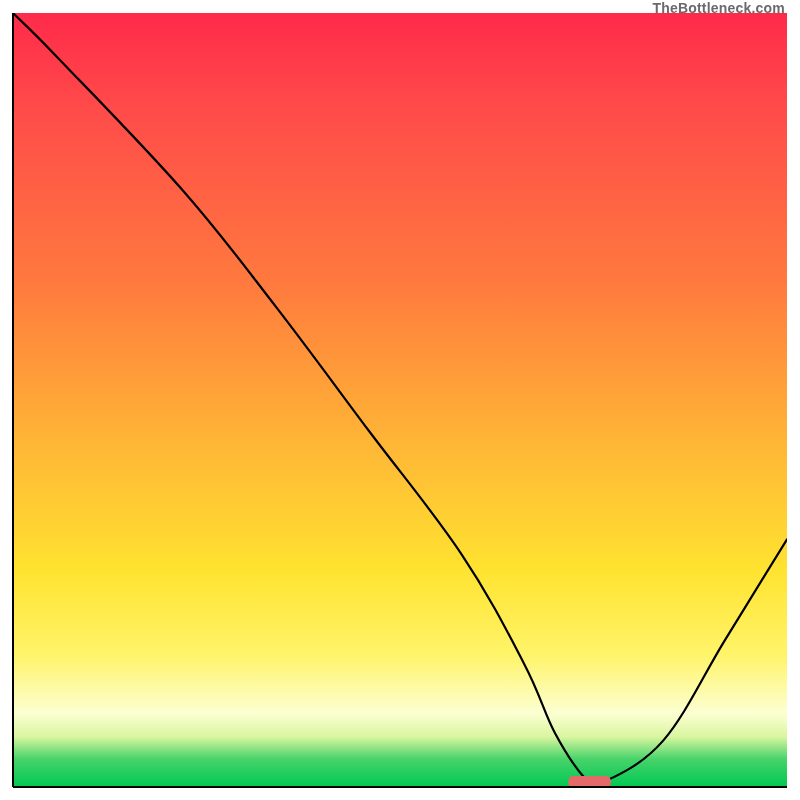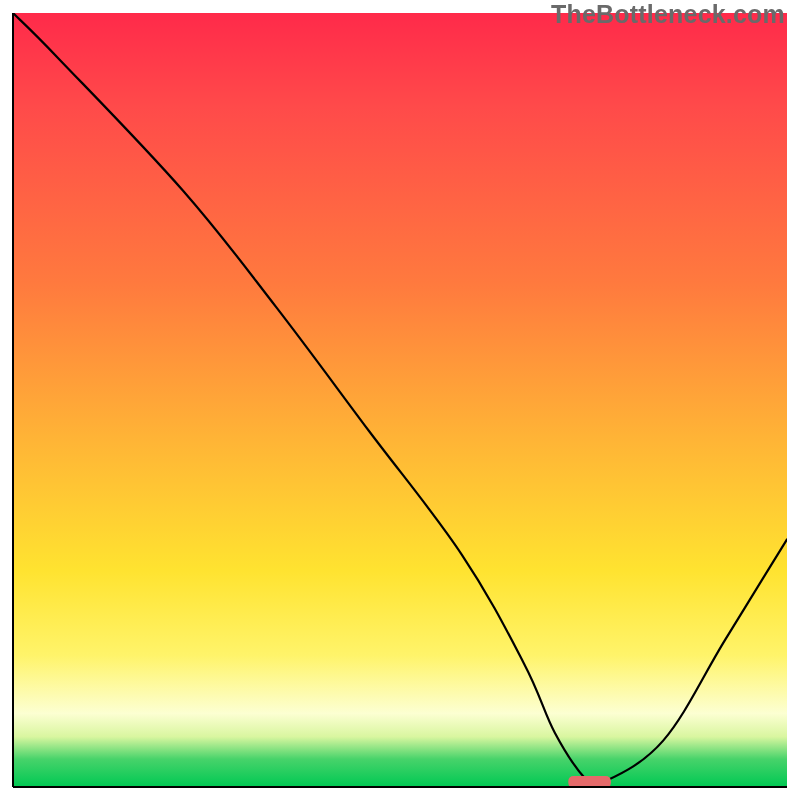--- a/index.html
+++ b/index.html
@@ -41,21 +41,21 @@
     left: 0;
     top: 0;
     width: 800px;
     height: 800px;
     pointer-events: none;
   }
   .watermark {
     position: absolute;
     top: 0px;
     right: 15px;
-    font-size: 25px;
+    font-size: 14px;
     font-weight: 600;
     color: #6a6a6a;
     letter-spacing: 0.2px;
     user-select: none;
   }
   .curve {
     position: absolute;
     left: 13px;
     top: 13px;
     width: 774px;

